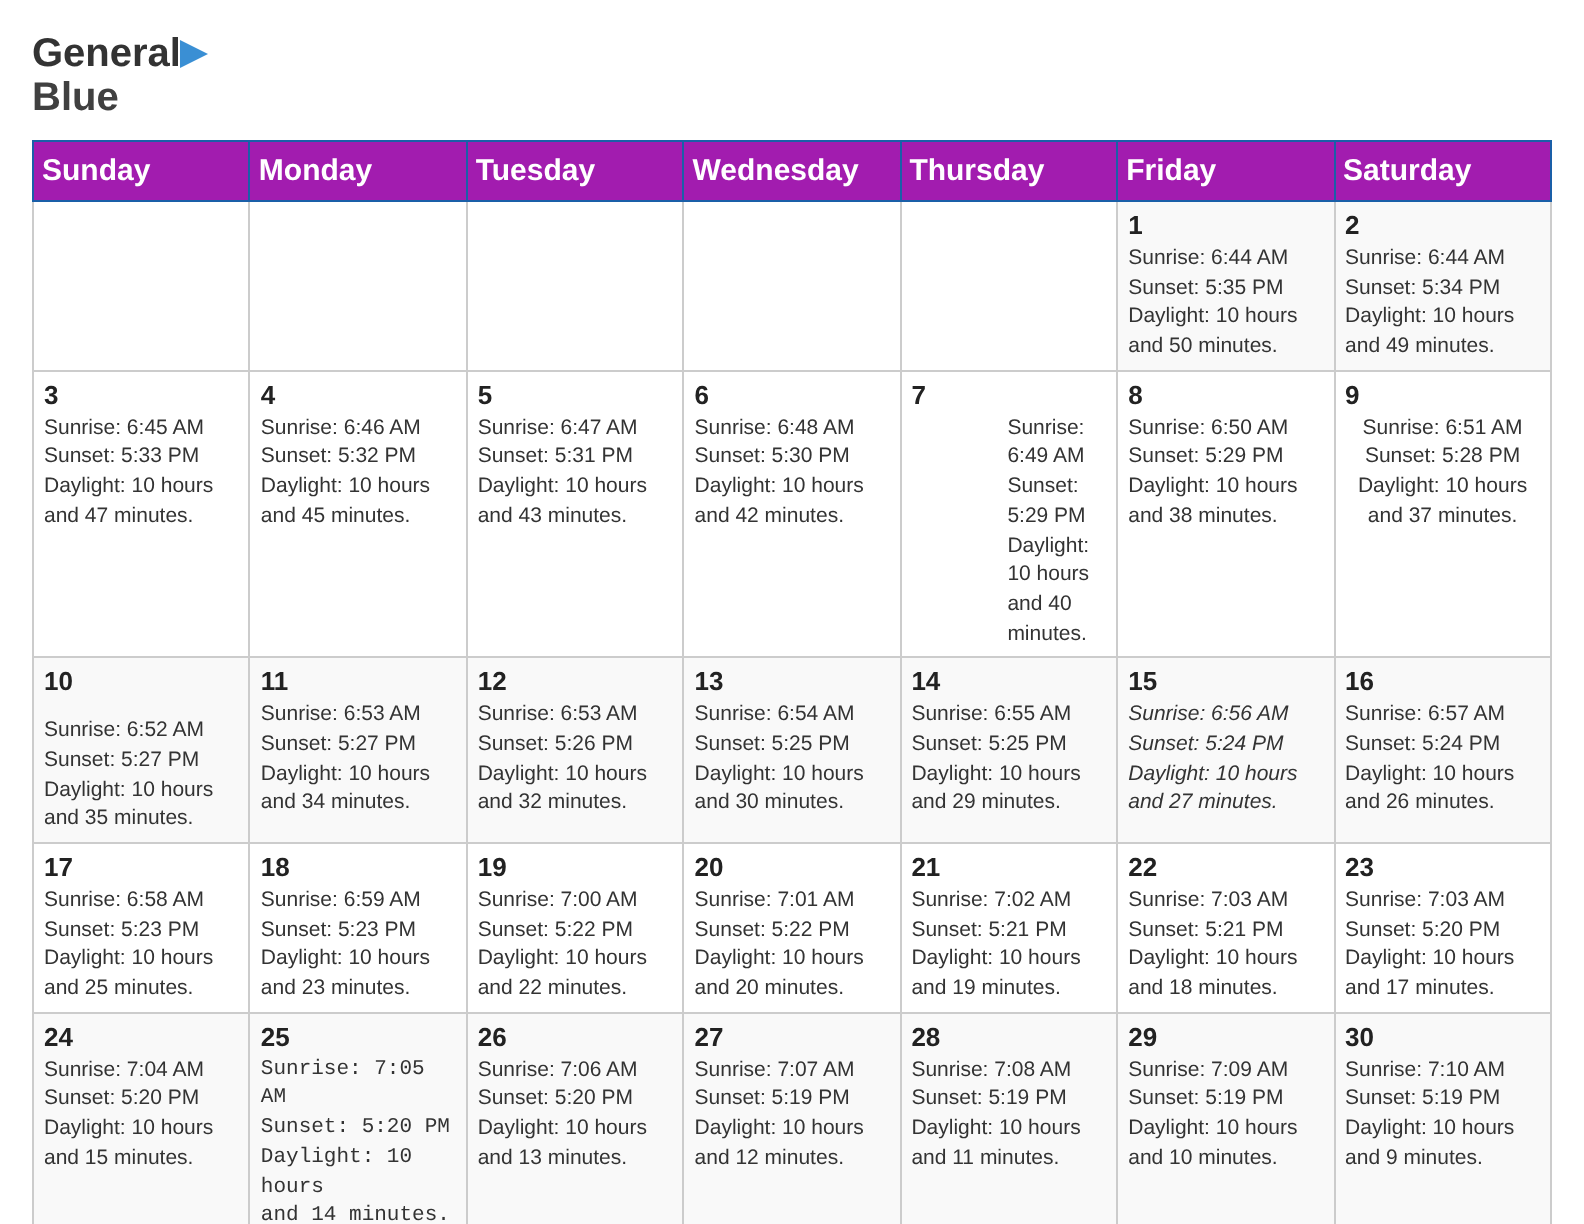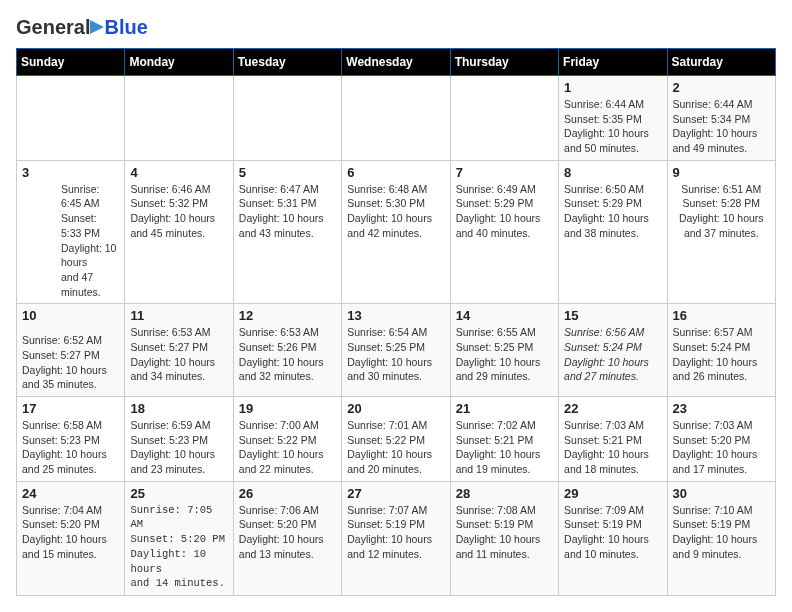--- a/index.html
+++ b/index.html
@@ -29,25 +29,25 @@
       font-size: 16px;
       font-weight: normal;
       color: #444;
     }
     table {
       width: 100%;
       border-collapse: collapse;
       font-size: 11px;
     }
     thead tr th {
-      background-color: #000000;
+      background-color: #a21caf;
       color: #fff;
       padding: 6px 4px;
       text-align: left;
-      font-size: 12px;
+      font-size: 15px;
       font-weight: bold;
       border: 1px solid #1a5fa8;
     }
     tbody tr td {
       border: 1px solid #ccc;
       vertical-align: top;
       padding: 4px 5px;
       min-height: 80px;
       width: 14.28%;
       background: #fff;
@@ -73,28 +73,28 @@
     .logo-container {
       display: flex;
       align-items: center;
     }
   </style>
 </head>
 <body>
 
 <div class="header">
   <div class="logo-container">
-      <div style="display: flex; flex-direction: row; align-items: flex-start; line-height: 1.1;">
+      <div style="display: flex; flex-direction: column; align-items: flex-start; line-height: 1.1;">
         <div style="display: flex; align-items: center;">
           <span style="font-size: 20px; font-weight: bold; color: rgb(51, 51, 51);">General</span>
           <svg width="14" height="18" viewBox="0 0 14 18">
             <polygon points="0,2 14,9 0,16" fill="#3a8fd4"></polygon>
           </svg>
         </div>
-        <span style="font-size: 20px; font-weight: bold; color: #1d4ed8;">Blue</span>
+        <span style="font-size: 20px; font-weight: bold; color: #404040;">Blue</span>
       </div>
     </div>
   <div class="title-block">
     <h1></h1>
     <h2></h2>
   </div>
 </div>
 
 <table>
   <thead>
@@ -126,21 +126,21 @@
           <span class="day-num">2</span>
           <div class="day-info" style="white-space: pre-line;">Sunrise: 6:44 AM
 Sunset: 5:34 PM
 Daylight: 10 hours
 and 49 minutes.</div>
         </td>
       </tr>
       <tr>
         <td>
           <span class="day-num">3</span>
-          <div class="day-info" style="white-space: pre-line; margin-left: 39px;">Sunrise: 6:45 AM
+          <div class="day-info" style="white-space: pre-line;">Sunrise: 6:45 AM
 Sunset: 5:33 PM
 Daylight: 10 hours
 and 47 minutes.</div>
         </td>
         <td>
           <span class="day-num">4</span>
           <div class="day-info" style="white-space: pre-line;">Sunrise: 6:46 AM
 Sunset: 5:32 PM
 Daylight: 10 hours
 and 45 minutes.</div>
@@ -154,21 +154,21 @@
         </td>
         <td>
           <span class="day-num">6</span>
           <div class="day-info" style="white-space: pre-line;">Sunrise: 6:48 AM
 Sunset: 5:30 PM
 Daylight: 10 hours
 and 42 minutes.</div>
         </td>
         <td>
           <span class="day-num">7</span>
-          <div class="day-info" style="white-space: pre-line;">Sunrise: 6:49 AM
+          <div class="day-info" style="white-space: pre-line; margin-left: 48px;">Sunrise: 6:49 AM
 Sunset: 5:29 PM
 Daylight: 10 hours
 and 40 minutes.</div>
         </td>
         <td>
           <span class="day-num">8</span>
           <div class="day-info" style="white-space: pre-line;">Sunrise: 6:50 AM
 Sunset: 5:29 PM
 Daylight: 10 hours
 and 38 minutes.</div>

